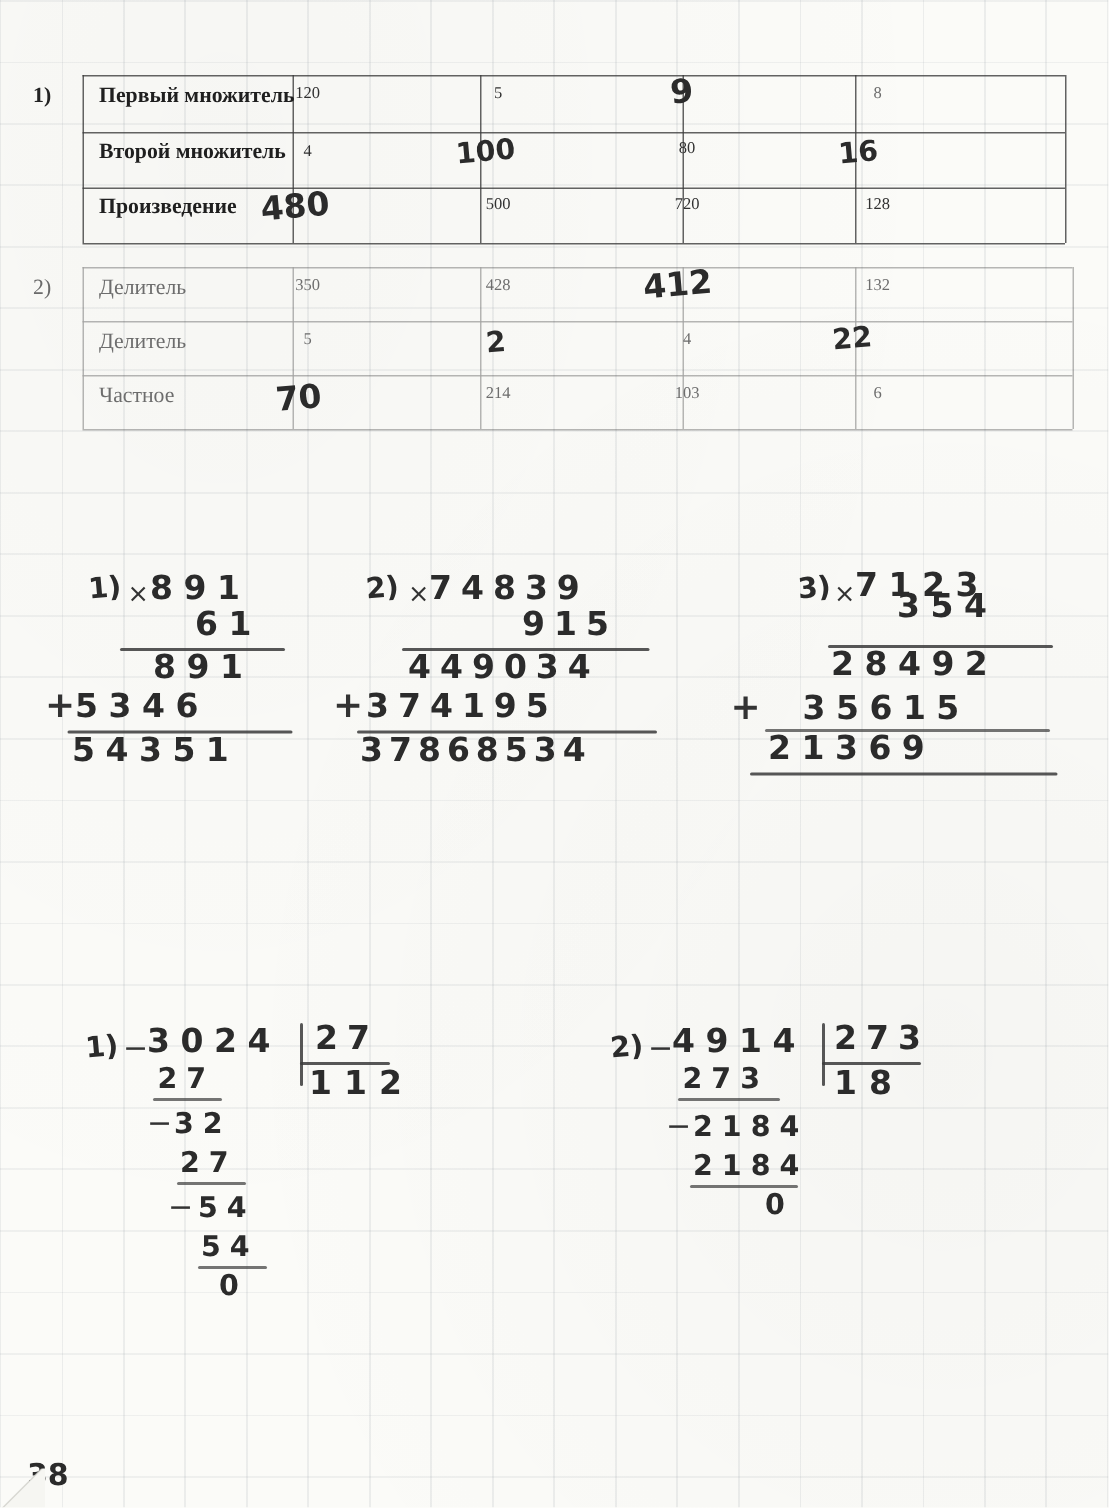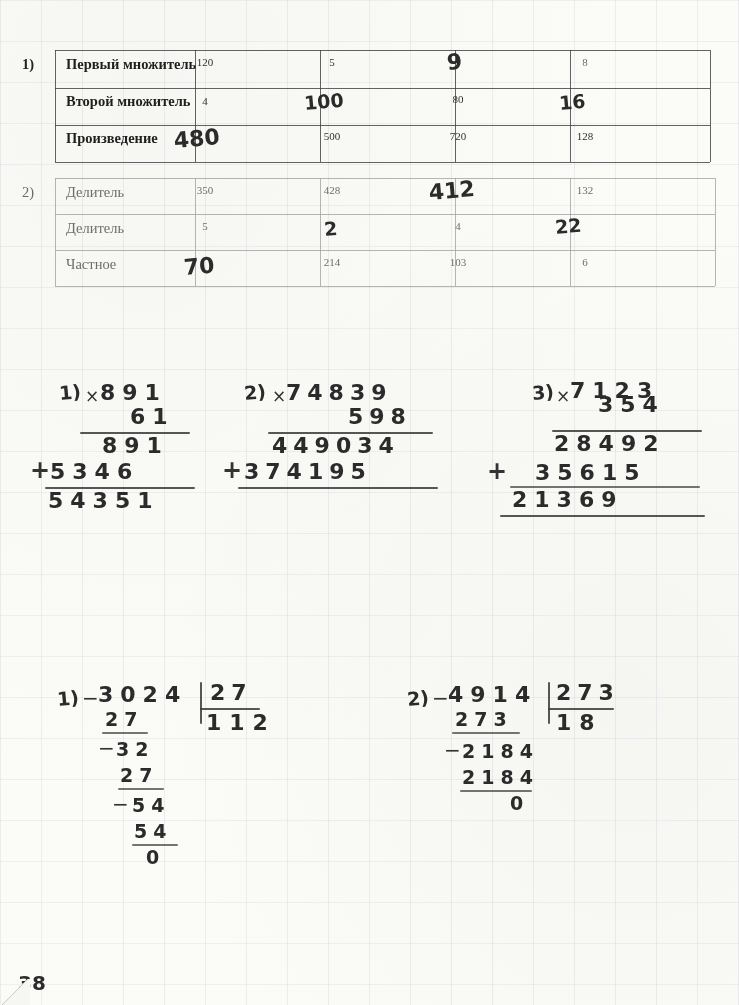--- a/index.html
+++ b/index.html
@@ -204,26 +204,27 @@
   <div class="pline" style="left:80px;top:432px;width:110px;"></div>
   <div class="hw lg" style="left:102px;top:433px;letter-spacing:7px;">891</div>
   <div class="plus" style="left:30px;top:456px;">+</div>
   <div class="hw lg" style="left:50px;top:459px;letter-spacing:7px;">5346</div>
   <div class="pline" style="left:45px;top:487px;width:150px;"></div>
   <div class="hw lg" style="left:48px;top:488px;letter-spacing:7px;">54351</div>
 
   <div class="hw md sl" style="left:245px;top:382px;">2)</div>
   <div class="times" style="left:272px;top:386px;">×</div>
   <div class="hw lg" style="left:286px;top:380px;letter-spacing:6px;">74839</div>
-  <div class="hw lg" style="left:348px;top:404px;letter-spacing:6px;">598</div>
+  <div class="hw lg" style="left:348px;top:404px;letter-spacing:6px;">915</div>
   <div class="pline" style="left:268px;top:432px;width:165px;"></div>
   <div class="hw lg" style="left:272px;top:433px;letter-spacing:6px;">449034</div>
   <div class="plus" style="left:222px;top:456px;">+</div>
   <div class="hw lg" style="left:244px;top:459px;letter-spacing:6px;">374195</div>
   <div class="pline" style="left:238px;top:487px;width:200px;"></div>
+  <div class="hw lg" style="left:240px;top:488px;letter-spacing:4px;">37868534</div>
 
   <div class="hw md sl" style="left:533px;top:382px;">3)</div>
   <div class="times" style="left:556px;top:386px;">×</div>
   <div class="hw lg" style="left:570px;top:378px;letter-spacing:7px;">7123</div>
   <div class="hw lg" style="left:598px;top:392px;letter-spacing:7px;">354</div>
   <div class="pline" style="left:552px;top:430px;width:150px;"></div>
   <div class="hw lg" style="left:554px;top:431px;letter-spacing:7px;">28492</div>
   <div class="plus" style="left:487px;top:457px;">+</div>
   <div class="hw lg" style="left:535px;top:460px;letter-spacing:7px;">35615</div>
   <div class="pline thin" style="left:510px;top:486px;width:190px;"></div>

